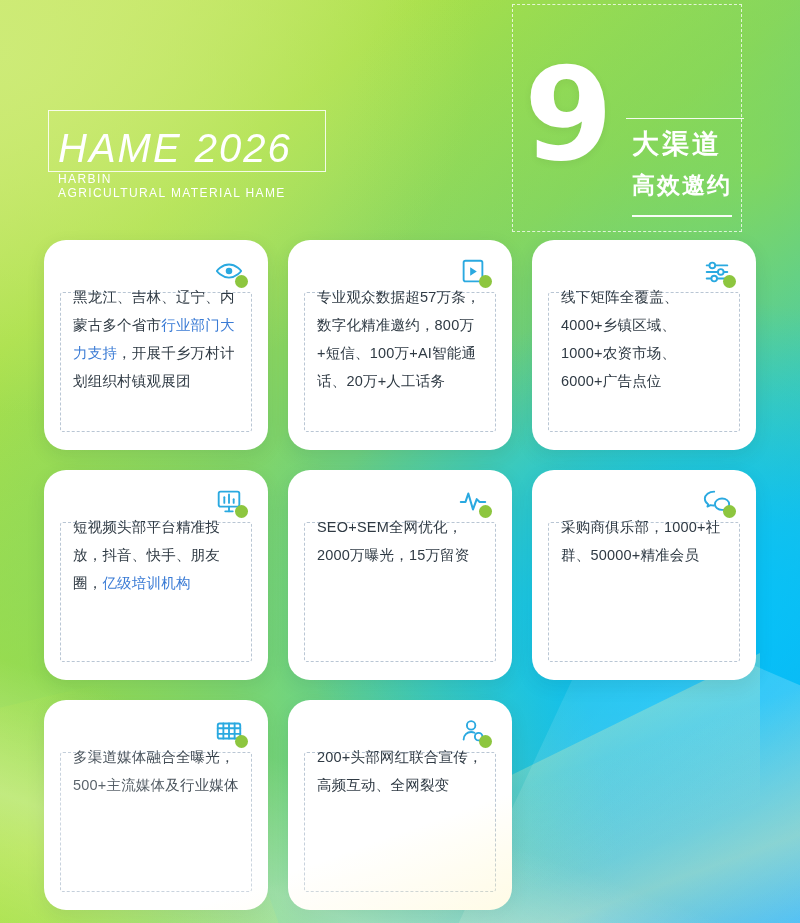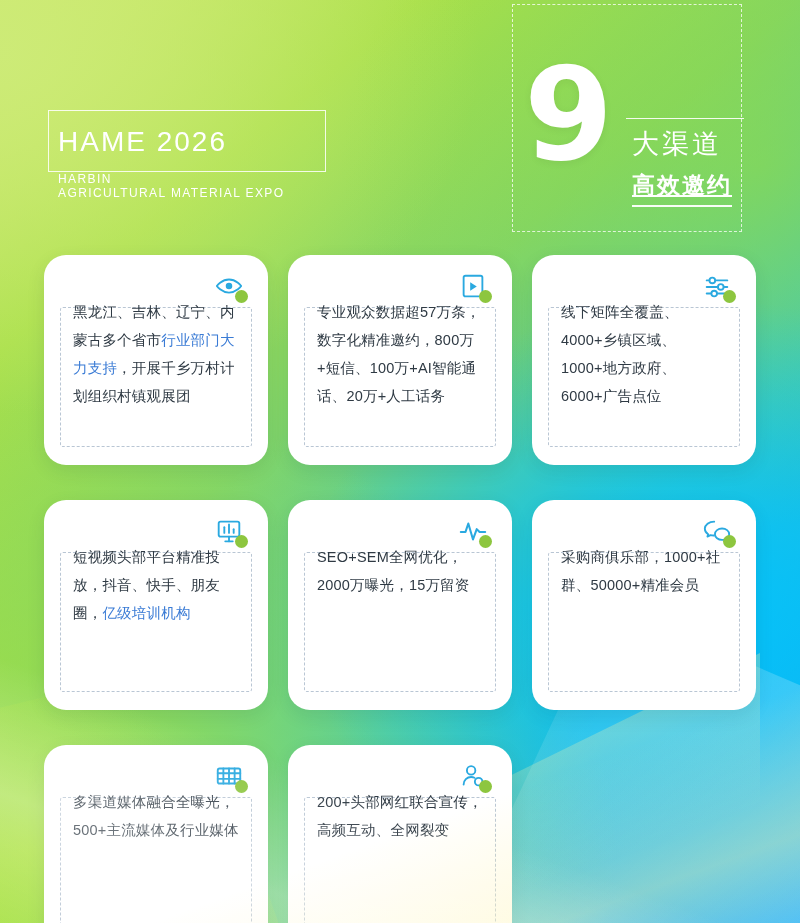--- a/index.html
+++ b/index.html
@@ -68,25 +68,26 @@
     top: 110px;
     width: 278px;
     height: 62px;
     border: 1px solid rgba(255,255,255,0.85);
     box-sizing: border-box;
   }
   .title-main {
     position: absolute;
     left: 58px;
     top: 126px;
-    font-size: 28px;
+    font-size: 40px;
     letter-spacing: 2px;
     color: #ffffff;
     font-weight: 400;
     white-space: nowrap;
+    font-style: italic;
   }
   .title-sub {
     position: absolute;
     left: 58px;
     top: 172px;
     font-size: 12px;
     line-height: 14px;
     letter-spacing: 1.4px;
     color: #ffffff;
     white-space: nowrap;
@@ -110,36 +111,35 @@
     font-weight: 700;
     color: #ffffff;
     text-shadow: 0 2px 8px rgba(0,0,0,0.06);
   }
   .nine-line1 {
     position: absolute;
     left: 632px;
     top: 126px;
     font-size: 27px;
     letter-spacing: 3px;
-    font-weight: 400;
+    font-weight: 700;
     color: #ffffff;
     white-space: nowrap;
   }
   .nine-line2 {
     position: absolute;
     left: 632px;
     top: 170px;
     font-size: 23px;
     letter-spacing: 2px;
     font-weight: 700;
     color: #ffffff;
     white-space: nowrap;
     border-bottom: 2px solid rgba(255,255,255,0.95);
-    padding-bottom: 4px;
-    text-decoration: underline;
+    padding-bottom: 14px;
   }
   .nine-rule {
     position: absolute;
     left: 626px;
     top: 118px;
     width: 118px;
     height: 1px;
     background: rgba(255,255,255,0.9);
   }
 
@@ -157,21 +157,20 @@
   }
   .card {
     position: relative;
     width: 224px;
     height: 210px;
     background: #ffffff;
     border-radius: 22px;
     box-shadow: 0 6px 18px rgba(20,60,60,0.10);
     box-sizing: border-box;
     overflow: hidden;
-    margin-top: 15px;
   }
   .card-inner {
     position: absolute;
     left: 16px;
     top: 52px;
     right: 16px;
     bottom: 18px;
     border: 1px dashed #b9c6d4;
     border-radius: 3px;
     box-sizing: border-box;
@@ -227,21 +226,21 @@
 <div class="poster">
   <div class="facet-a"></div>
   <div class="facet-b"></div>
   <div class="facet-c"></div>
 
   <div class="header">
     <div class="title-box"></div>
     <div class="title-main">HAME 2026</div>
     <div class="title-sub">
       <div>HARBIN</div>
-      <div>AGRICULTURAL MATERIAL EXPO</div>
+      <div>AGRICULTURAL MATERIAL HAME</div>
     </div>
 
     <div class="nine-frame"></div>
     <div class="nine-digit">9</div>
     <div class="nine-rule"></div>
     <div class="nine-line1">大渠道</div>
     <div class="nine-line2">高效邀约</div>
   </div>
 
   <div class="grid">
@@ -284,21 +283,21 @@
             <line x1="5" y1="17" x2="27" y2="17"></line>
             <line x1="5" y1="24" x2="27" y2="24"></line>
             <circle cx="11" cy="10" r="3" fill="#ffffff"></circle>
             <circle cx="20" cy="17" r="3" fill="#ffffff"></circle>
             <circle cx="13" cy="24" r="3" fill="#ffffff"></circle>
           </svg>
         </div>
         <div class="icon-dot"></div>
       </div>
       <div class="card-inner">
-        <p class="card-text"><span>线下矩阵全覆盖、</span><span class="bold">4000+</span><span>乡镇区域、</span><span class="bold">1000+</span><span>地方政府、</span><span class="bold">6000+</span><span>广告点位</span></p>
+        <p class="card-text"><span>线下矩阵全覆盖、</span><span class="bold">4000+</span><span>乡镇区域、</span><span class="bold">1000+</span><span>农资市场、</span><span class="bold">6000+</span><span>广告点位</span></p>
       </div>
     </div>
 
 
     <div class="card">
       <div class="icon-wrap">
         <div class="icon-svg">
           <svg viewBox="0 0 32 32" fill="none" stroke="#2aa9e0" stroke-width="2" stroke-linecap="round" stroke-linejoin="round">
             <rect x="5" y="6" width="22" height="16" rx="2"></rect>
             <line x1="11" y1="18" x2="11" y2="12"></line>

